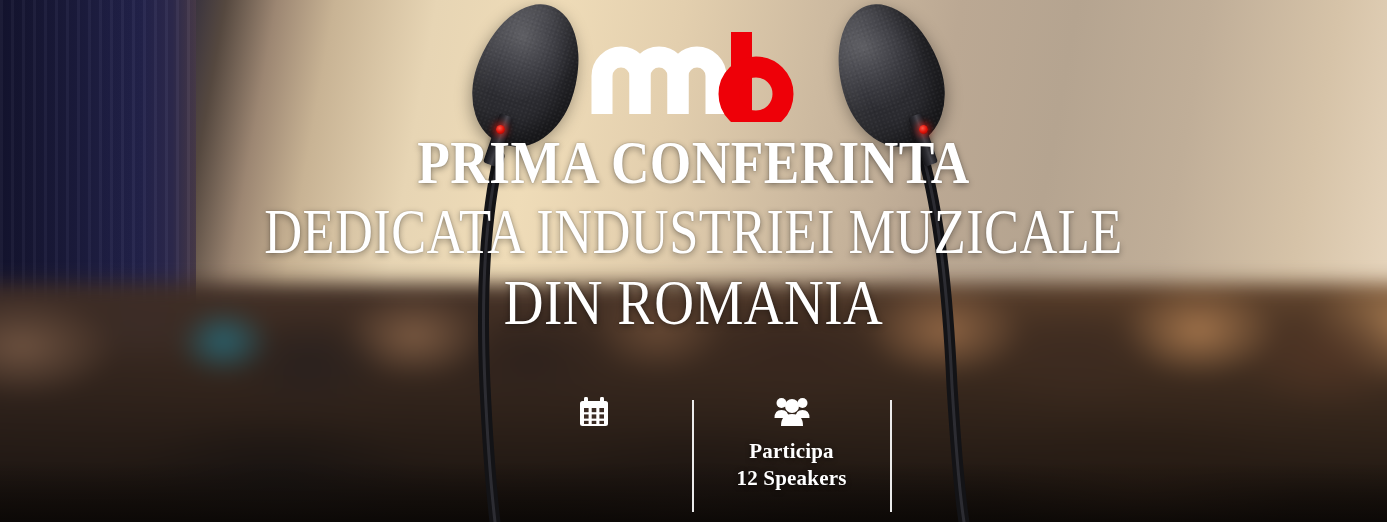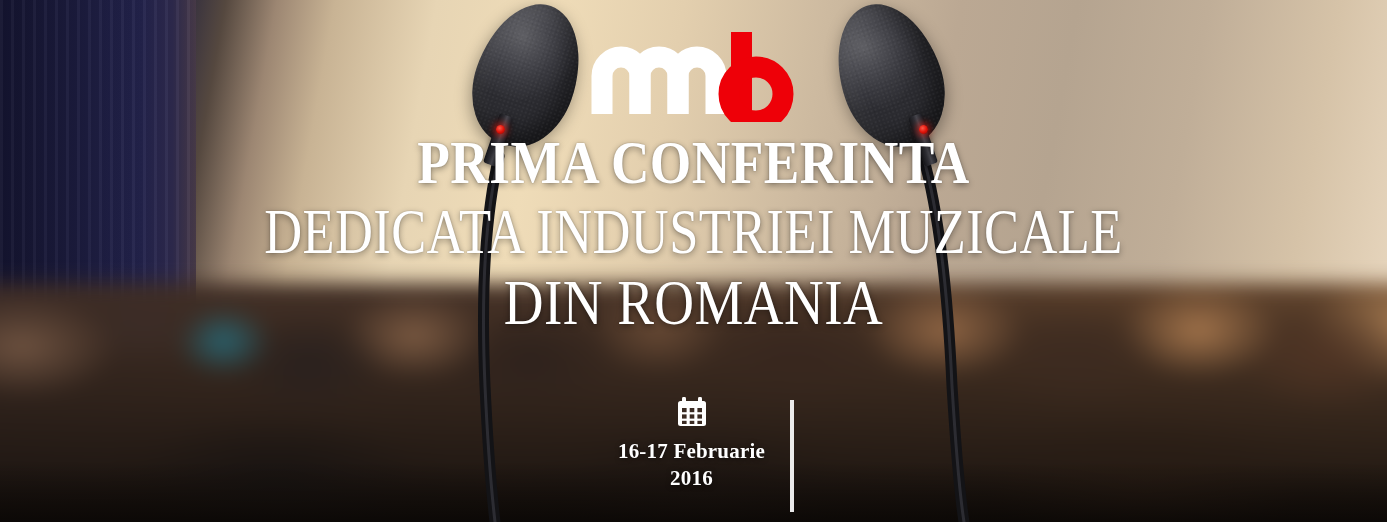--- a/index.html
+++ b/index.html
@@ -300,26 +300,38 @@
             <rect x="20.4" y="12" width="4.6" height="4.2"></rect>
             <rect x="5" y="18.4" width="4.6" height="4.2"></rect>
             <rect x="12.7" y="18.4" width="4.6" height="4.2"></rect>
             <rect x="20.4" y="18.4" width="4.6" height="4.2"></rect>
             <rect x="5" y="24.8" width="4.6" height="3.2"></rect>
             <rect x="12.7" y="24.8" width="4.6" height="3.2"></rect>
             <rect x="20.4" y="24.8" width="4.6" height="3.2"></rect>
           </g>
         </svg>
       </span>
+    </div>
+
+    <div class="divider"></div>
+
+    <div class="info-col">
+      <span class="info-icon">
+        <svg width="36" height="32" viewBox="0 0 36 32">
+          <circle cx="7.5" cy="7" r="5" fill="#ffffff"></circle>
+          <path d="M 0.5 22 q 0 -8 7 -8 q 7 0 7 8 z" fill="#ffffff"></path>
+          <circle cx="28.5" cy="7" r="5" fill="#ffffff"></circle>
+          <path d="M 21.5 22 q 0 -8 7 -8 q 7 0 7 8 z" fill="#ffffff"></path>
+          <circle cx="18" cy="10" r="7" fill="#ffffff"></circle>
+          <path d="M 7 30 q 0 -12 11 -12 q 11 0 11 12 z" fill="#ffffff"></path>
+        </svg>
+      </span>
       <span class="info-text">
-        <span>16-17 Februarie</span>
-        <span class="l2">2016</span>
+        <span>Participa</span>
+        <span class="l2">12 Speakers</span>
       </span>
     </div>
 
     <div class="divider"></div>
 
 
-    <div class="divider"></div>
-
-
   </div>
 </div>
 
 </body></html>

